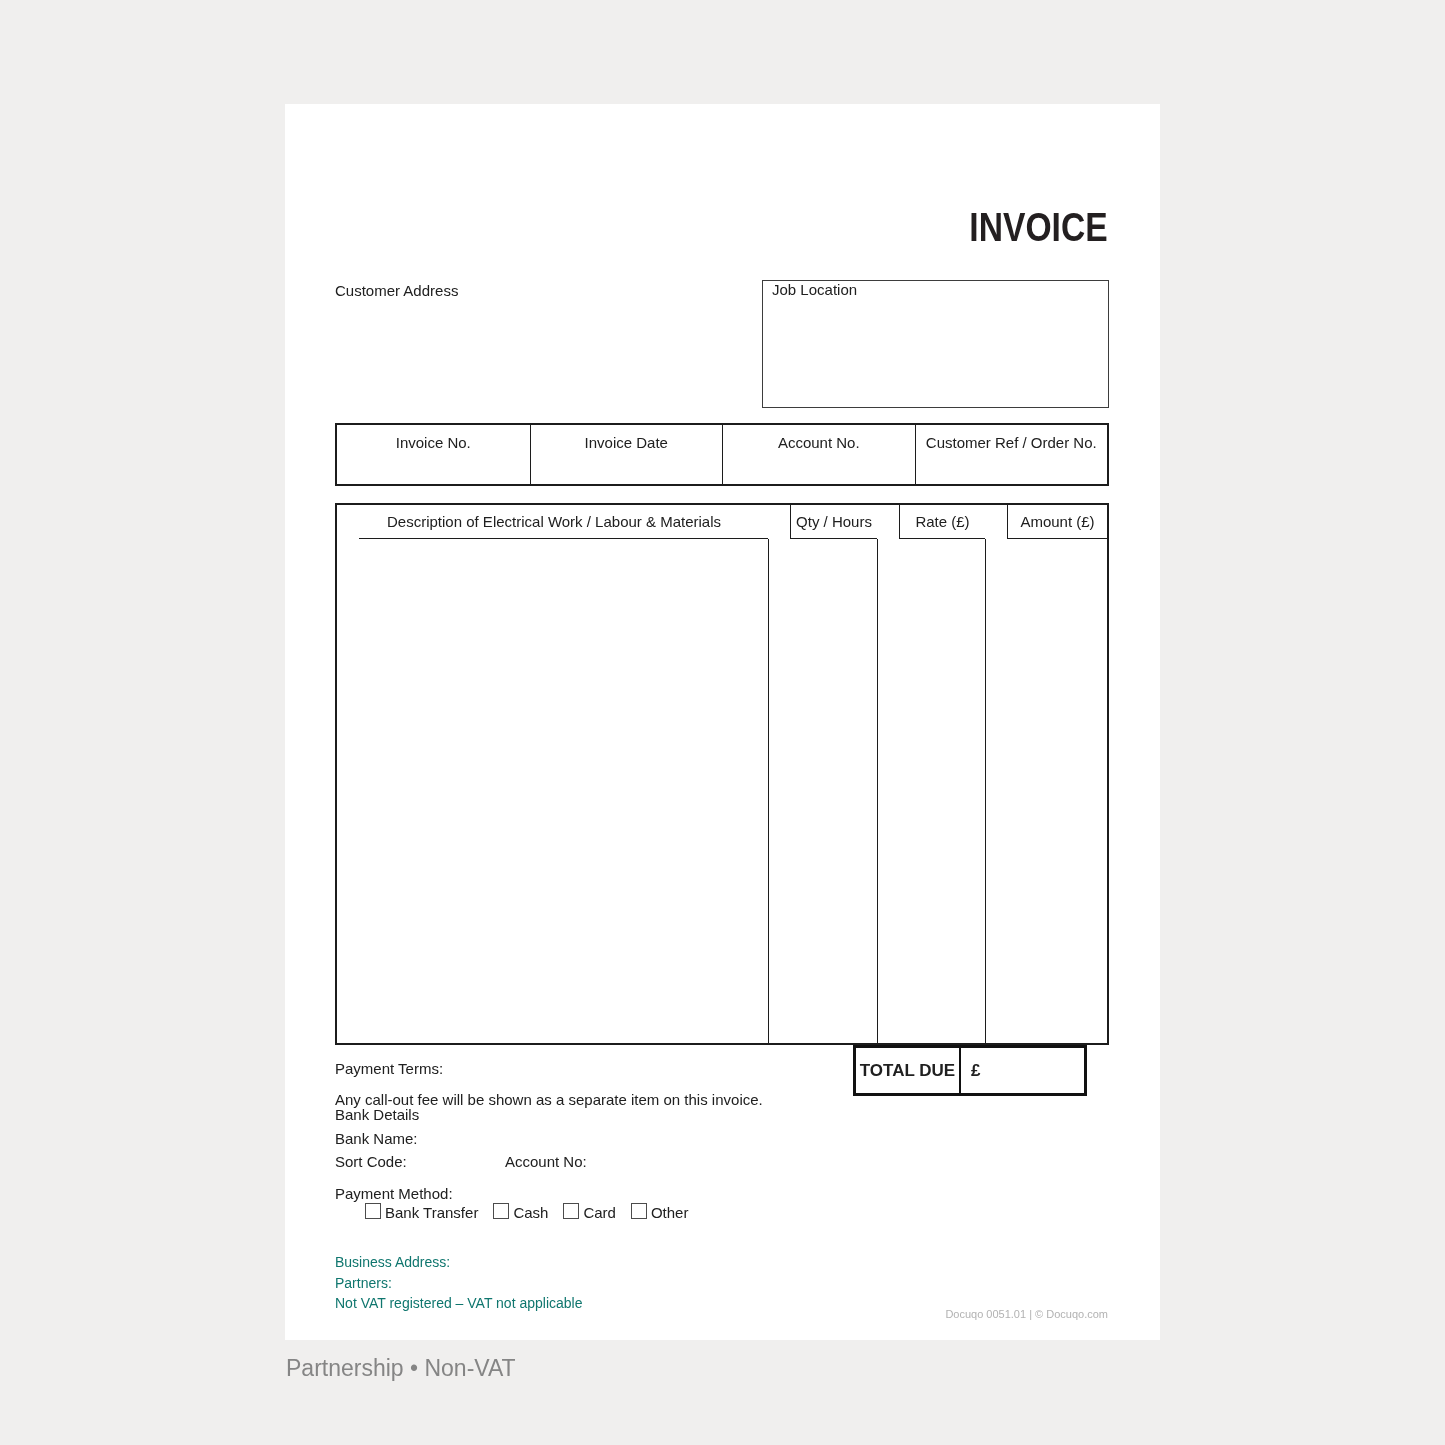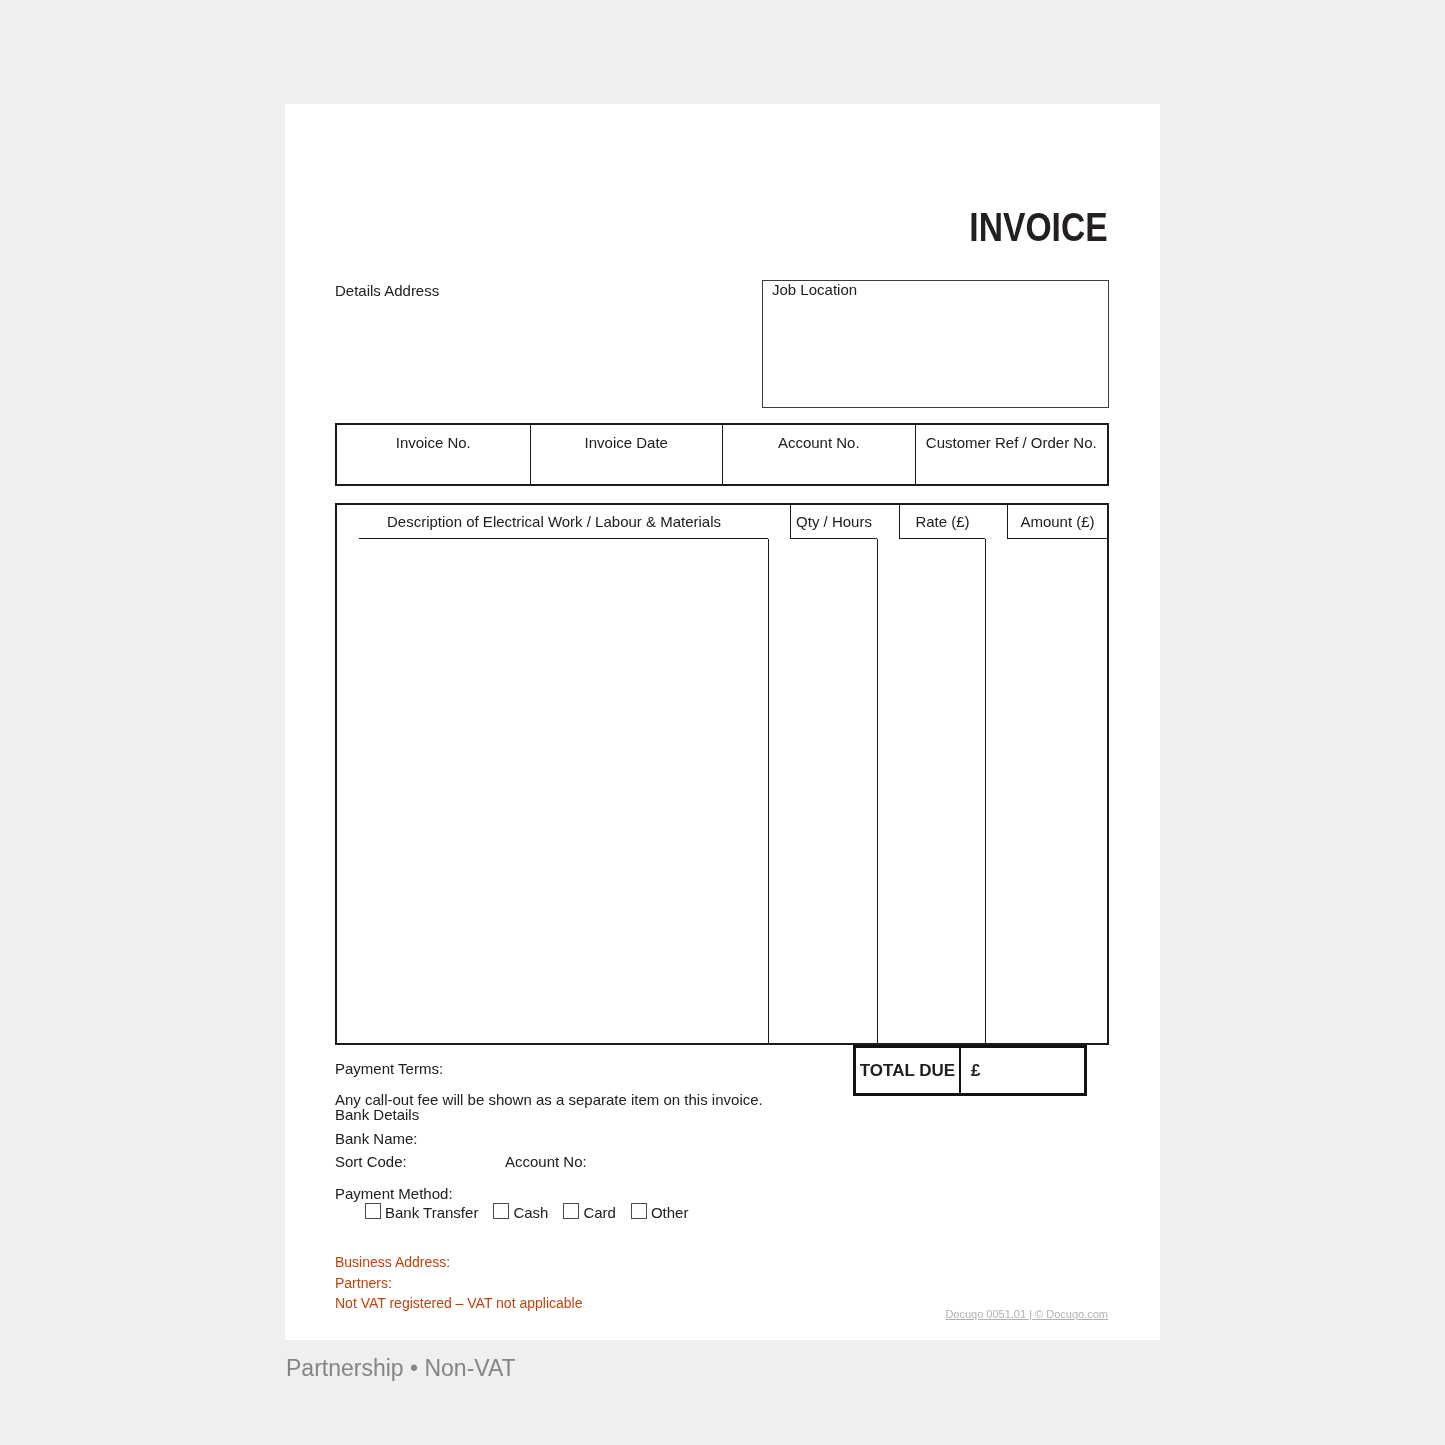--- a/index.html
+++ b/index.html
@@ -17,21 +17,21 @@
   .abs { position:absolute; }
 
   .title {
     position:absolute; top:103px; right:52px;
     font-size:41px; font-weight:bold; color:#231f20; line-height:1;
     transform:scaleX(0.82); transform-origin:100% 50%;
     white-space:nowrap;
   }
 
   .label-15 { font-size:15px; color:#202020; white-space:nowrap; }
-  .label-14 { font-size:14px; color:#c2410c; white-space:nowrap; }
+  .label-14 { font-size:14px; color:#0f766e; white-space:nowrap; }
 
   .job-box {
     left:477px; top:176px; width:347px; height:128px;
     border:1.5px solid #3d3d3d; padding:0 9px;
     font-size:15px;
   }
 
   .meta-table {
     left:50px; top:319px; width:774px; height:63px;
     border:2px solid #1c1c1c;
@@ -77,37 +77,37 @@
   .method-row { left:50px; top:1100px; display:flex; align-items:center;padding-left:30px; }
   .method-item { display:flex; align-items:center; margin-right:15px; }
   .cb {
     width:16px; height:16px; border:1.5px solid #4c4c4c; background:#fff;
     display:inline-block; margin-right:4px; flex:0 0 auto;
     transform:translateY(-2px);
   }
   .method-item .label-15 { font-size:15px; }
 
   .doc-ref {
-    right:52px; top:1204px; font-size:11px; color:#b2b2b2; white-space:nowrap;text-decoration:underline;
+    right:52px; top:1204px; font-size:11px; color:#b2b2b2; white-space:nowrap;
   }
 
   .caption {
     position:absolute; left:286px; top:1355px;
     font-size:23px; color:#858585; white-space:nowrap;
   }
 </style>
 </head>
 <body>
 
 <div class="canvas">
   <div class="sheet">
 
     <div class="title">INVOICE</div>
 
-    <div class="abs label-15" style="left:50px; top:178px;">Details Address</div>
+    <div class="abs label-15" style="left:50px; top:178px;">Customer Address</div>
 
     <div class="abs job-box">
       <span>Job Location</span>
     </div>
 
     <div class="abs meta-table">
       <div class="meta-cell">
         <span>Invoice No.</span>
       </div>
       <div class="meta-cell">

